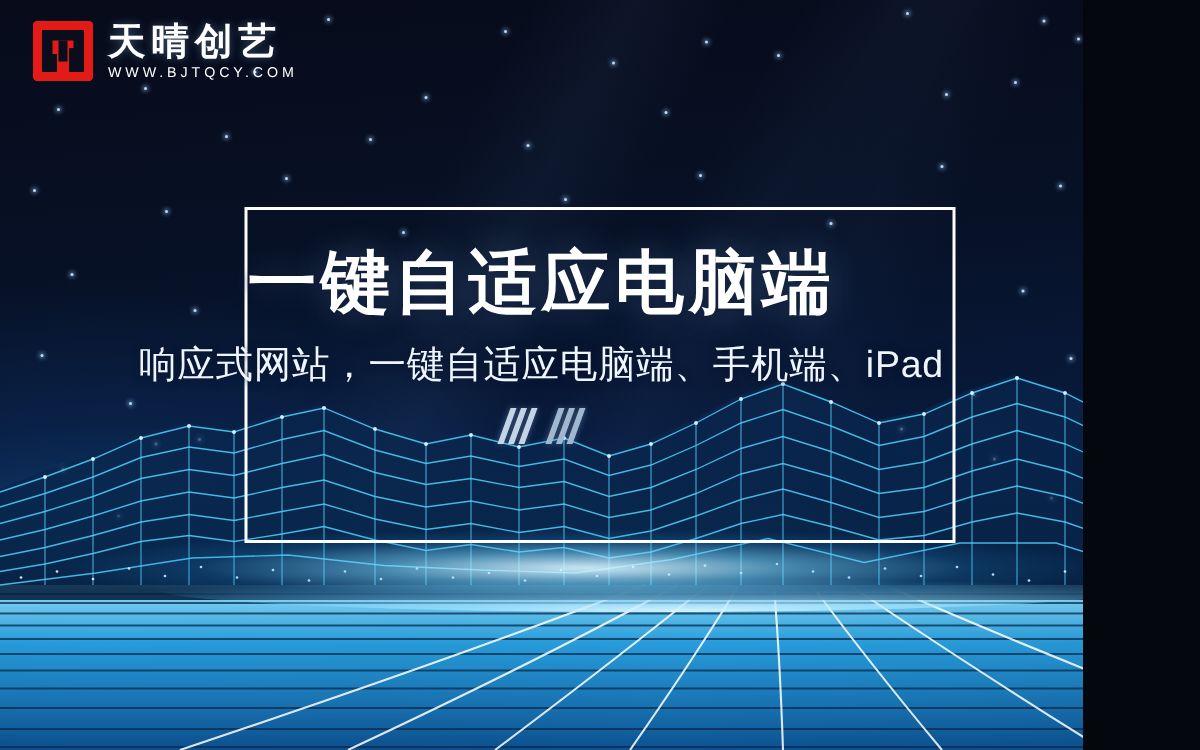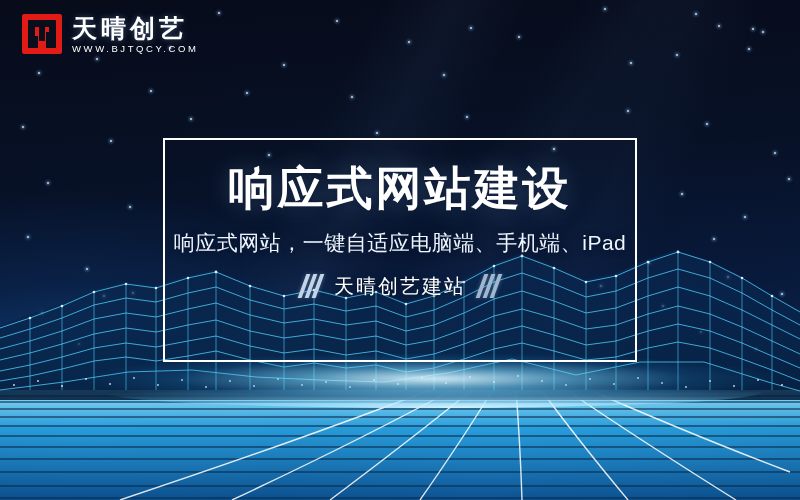--- a/index.html
+++ b/index.html
@@ -3,21 +3,21 @@
 <meta charset="utf-8">
 <style>
   * { margin:0; padding:0; box-sizing:border-box; }
   html,body { background:#05070f; }
   body {
     width:800px; height:500px; overflow:hidden;
     font-family:"Liberation Sans","DejaVu Sans",sans-serif;
   }
 
   .banner {
-    position:relative; width:800px; height:500px; overflow:hidden;
+    position:relative; width:722px; height:500px; overflow:hidden;
     background:
       radial-gradient(ellipse 520px 330px at 10% 86%, rgba(24,96,170,0.72) 0%, rgba(13,52,104,0.34) 45%, rgba(0,0,0,0) 72%),
       radial-gradient(ellipse 620px 300px at 62% 96%, rgba(30,120,200,0.55) 0%, rgba(10,45,95,0.25) 50%, rgba(0,0,0,0) 76%),
       radial-gradient(ellipse 700px 420px at 50% 118%, rgba(40,150,225,0.55) 0%, rgba(0,0,0,0) 66%),
       linear-gradient(176deg, #070b1a 0%, #071126 34%, #08193a 58%, #0a2550 78%, #0c3366 100%);
   }
 
   
   .streaks {
     position:absolute; inset:0;
@@ -72,21 +72,21 @@
     position:absolute; left:0; right:0; top:160px; z-index:7;
     display:flex; flex-direction:column; align-items:center;
   }
   .headline {
     font-size:46px; line-height:56px; font-weight:700; color:#ffffff;
     letter-spacing:3px;
     text-shadow:0 2px 10px rgba(8,20,48,0.85), 0 0 22px rgba(150,205,255,0.32);
   }
   .subhead {
     margin-top:12px;
-    font-size:21px; line-height:30px; color:#eef5ff; font-weight:400;
+    font-size:25px; line-height:30px; color:#eef5ff; font-weight:400;
     letter-spacing:0.5px;
     text-shadow:0 1px 6px rgba(6,18,42,0.8);
   }
   .badge {
     margin-top:14px; display:flex; align-items:center; gap:14px;
   }
   .badge-text {
     font-size:20px; line-height:28px; color:#ffffff; font-weight:400;
     letter-spacing:2px;
     text-shadow:0 1px 5px rgba(6,18,42,0.8);
@@ -328,29 +328,28 @@
 
       <ellipse cx="432" cy="152" rx="330" ry="16" fill="url(#horizonGlow)"></ellipse>
     </svg>
   </div>
 
   <div class="glow-horizon"></div>
 
   <div class="frame"></div>
 
   <div class="copy">
-    <div class="headline">响应式网站建设</div>
+    <div class="headline">一键自适应电脑端</div>
     <div class="subhead">响应式网站，一键自适应电脑端、手机端、iPad</div>
     <div class="badge">
       <span class="slashes">
         <span></span>
           <span></span>
           <span></span>
       </span>
-      <span class="badge-text">天晴创艺建站</span>
       <span class="slashes dim">
         <span></span>
           <span></span>
           <span></span>
       </span>
     </div>
   </div>
 
 </div>
 

